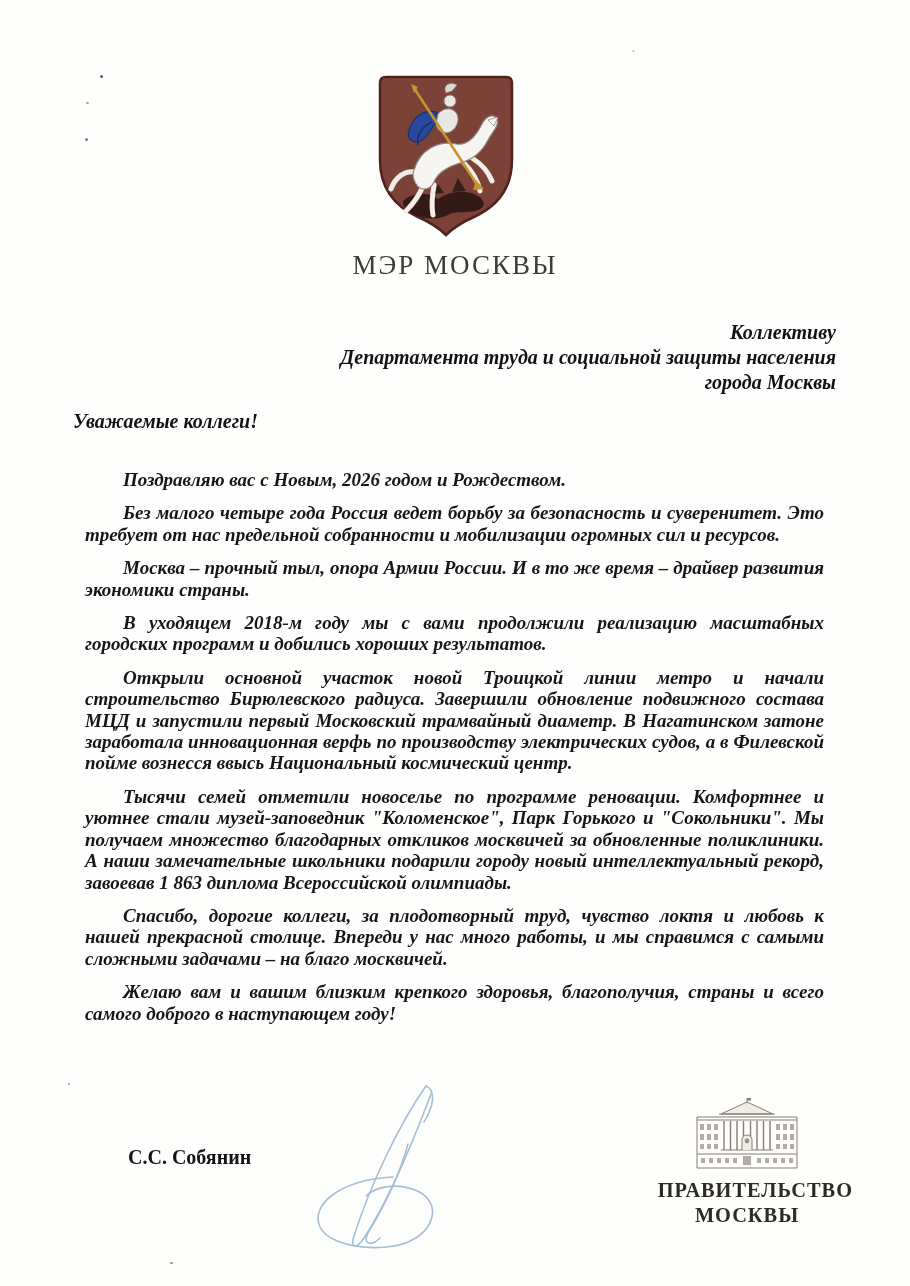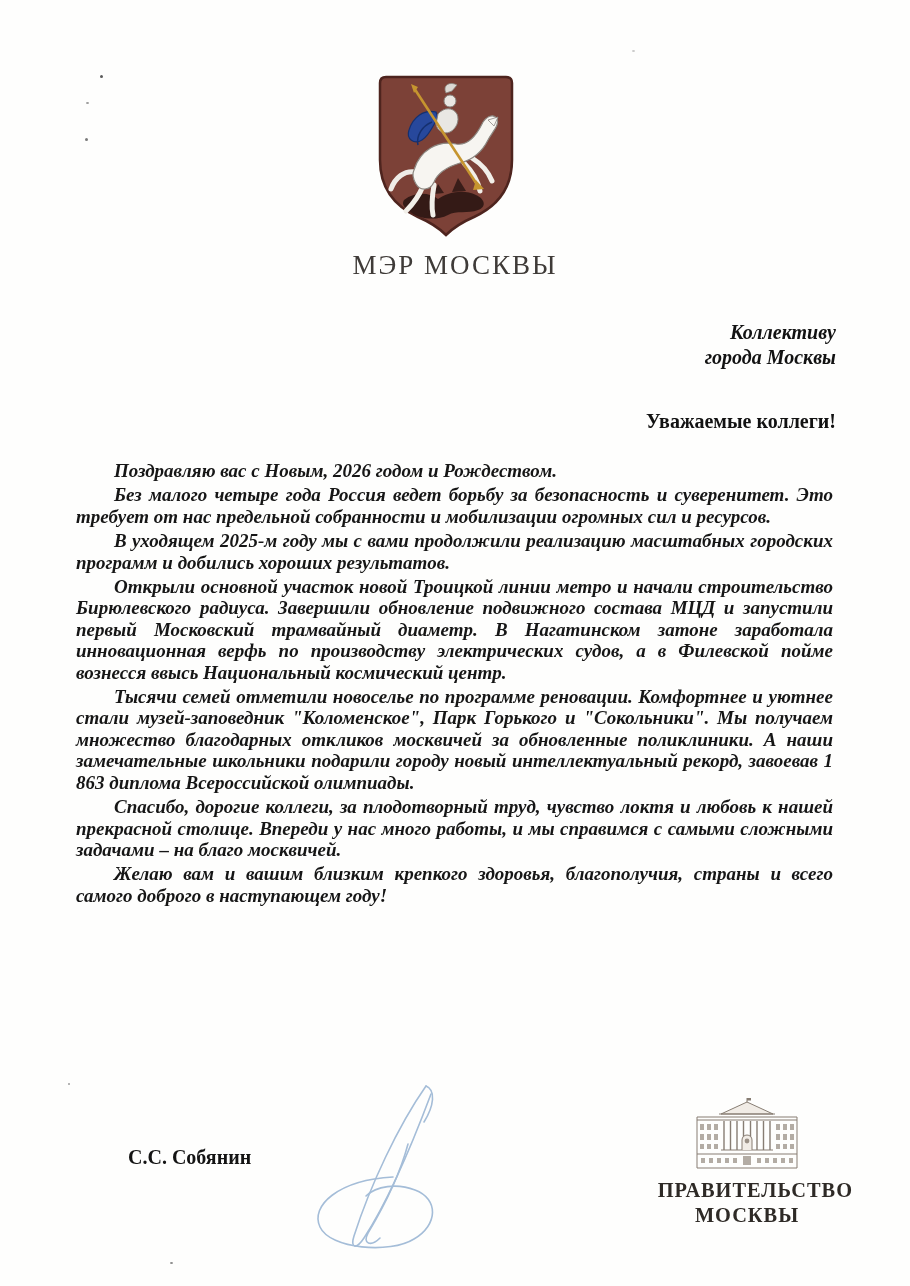--- a/index.html
+++ b/index.html
@@ -22,33 +22,33 @@
   }
   
   .recipient{
     position:absolute;left:73px;top:320px;width:763px;
     text-align:right;
     font-weight:bold;font-style:italic;
     font-size:20px;line-height:25px;color:#121212;
   }
   .salutation{
     position:absolute;left:73px;top:410px;width:763px;
-    text-align:right;
-    font-weight:bold;
+    text-align:left;
+    font-weight:bold;font-style:italic;
     font-size:20px;color:#121212;
   }
   
   .letter-body{
     position:absolute;left:73px;top:457px;width:763px;
     font-weight:bold;font-style:italic;
     font-size:19px;line-height:21.4px;
     text-align:justify;
     color:#161616;
   }
-  .letter-body p{margin:3px;text-indent:38px;}
+  .letter-body p{margin:12px;text-indent:38px;}
   
   .signer-name{
     position:absolute;left:128px;top:1146px;
     font-weight:bold;
     font-size:20px;color:#141414;
   }
   .signature{position:absolute;left:298px;top:1082px;width:150px;height:172px;}
   
   .gov-logo{position:absolute;left:655px;top:1098px;width:184px;text-align:center;}
   .gov-logo .building{width:116px;height:80px;margin:0 auto;display:block;}
@@ -106,29 +106,31 @@
       <path d="M38,14 L102,112" stroke="#c6952f" stroke-width="2.6"></path>
       <path d="M100,106 L108,115 L97,116 Z" fill="#c6952f"></path>
       <path d="M35,10 L42,13 L38,19 Z" fill="#c6952f"></path>
     </svg>
   </div>
 
   <div class="org-title">МЭР МОСКВЫ</div>
 
   <div class="recipient">
     <div>Коллективу</div>
+    <div>Департамента труда и социальной защиты населения</div>
     <div>города Москвы</div>
   </div>
 
   <div class="salutation">Уважаемые коллеги!</div>
 
   <div class="letter-body">
     <p>Поздравляю вас с Новым, 2026 годом и Рождеством.</p>
     <p>Без малого четыре года Россия ведет борьбу за безопасность и суверенитет. Это требует от нас предельной собранности и мобилизации огромных сил и ресурсов.</p>
-    <p>В уходящем 2025-м году мы с вами продолжили реализацию масштабных городских программ и добились хороших результатов.</p>
+    <p>Москва – прочный тыл, опора Армии России. И в то же время – драйвер развития экономики страны.</p>
+    <p>В уходящем 2018-м году мы с вами продолжили реализацию масштабных городских программ и добились хороших результатов.</p>
     <p>Открыли основной участок новой Троицкой линии метро и начали строительство Бирюлевского радиуса. Завершили обновление подвижного состава МЦД и запустили первый Московский трамвайный диаметр. В Нагатинском затоне заработала инновационная верфь по производству электрических судов, а в Филевской пойме вознесся ввысь Национальный космический центр.</p>
     <p>Тысячи семей отметили новоселье по программе реновации. Комфортнее и уютнее стали музей-заповедник "Коломенское", Парк Горького и "Сокольники". Мы получаем множество благодарных откликов москвичей за обновленные поликлиники. А наши замечательные школьники подарили городу новый интеллектуальный рекорд, завоевав 1 863 диплома Всероссийской олимпиады.</p>
     <p>Спасибо, дорогие коллеги, за плодотворный труд, чувство локтя и любовь к нашей прекрасной столице. Впереди у нас много работы, и мы справимся с самыми сложными задачами – на благо москвичей.</p>
     <p>Желаю вам и вашим близким крепкого здоровья, благополучия, страны и всего самого доброго в наступающем году!</p>
   </div>
 
   <div class="signer-name">С.С. Собянин</div>
 
   <div class="signature">
     <svg viewBox="0 0 150 172" width="150" height="172" xmlns="http://www.w3.org/2000/svg" fill="none" stroke="#9bb6d4" stroke-width="1.6" stroke-linecap="round" opacity="0.9">

